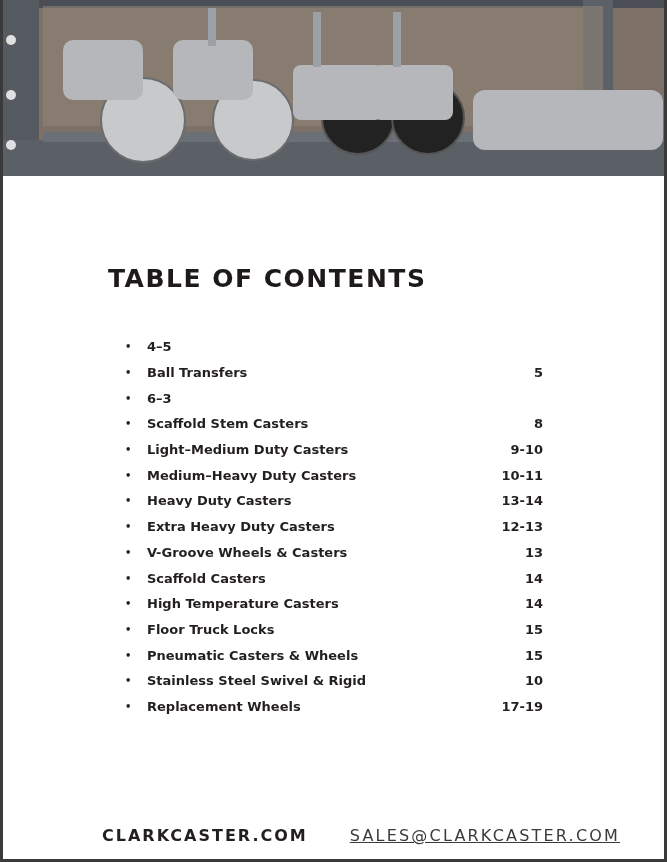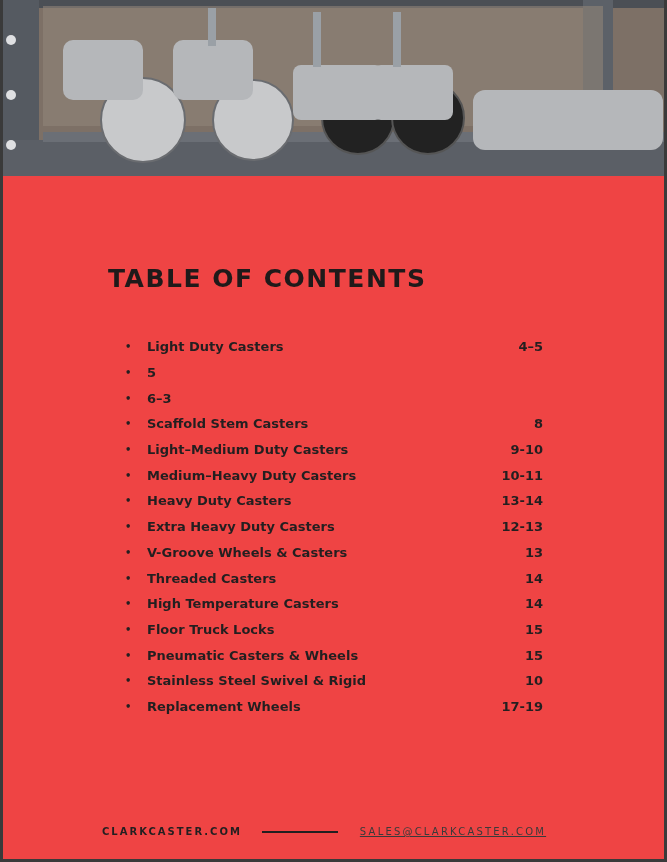--- a/index.html
+++ b/index.html
@@ -1,27 +1,27 @@
 <!DOCTYPE html>
 <html><head>
 <meta charset="utf-8">
 <style>
   html, body { margin:0; padding:0; }
   body { width:667px; height:862px; background:#3a3a3a; position:relative; overflow:hidden; font-family:"Liberation Sans", sans-serif; }
-  .page { position:absolute; left:3px; top:0; width:661px; height:859px; background:#ef4444; overflow:hidden; }
+  .page { position:absolute; left:3px; top:0; width:661px; height:859px; background:#ffffff; overflow:hidden; }
   .hero { position:absolute; left:0; top:0; width:661px; height:176px; overflow:hidden;
     background: linear-gradient(180deg,#8a7a6a 0%,#6e6258 40%,#5a5a5a 70%,#4a4d52 100%); }
   .hero svg { display:block; }
   .title { position:absolute; left:105px; top:264px; font-family:"DejaVu Sans", sans-serif; font-weight:bold; font-size:25px; letter-spacing:1.5px; color:#1f1a1a; margin:0; }
   .toc { position:absolute; left:120px; top:334px; width:420px; margin:0; padding:0; list-style:none; }
   .toc li { display:flex; align-items:center; height:25.7px; font-family:"DejaVu Sans", sans-serif; font-weight:bold; font-size:13px; color:#231f20; }
   .toc .bullet { width:22px; font-size:10px; padding-left:2px; }
   .toc .label { flex:1; }
   .toc .pages { text-align:left; }
-  .footer { position:absolute; left:99px; top:826px; width:460px; display:flex; align-items:center; font-family:"DejaVu Sans", sans-serif; font-size:10px; letter-spacing:2px; color:#231f20; }
+  .footer { position:absolute; left:99px; top:826px; width:460px; display:flex; align-items:center; font-family:"DejaVu Sans", sans-serif; font-size:16px; letter-spacing:2px; color:#231f20; }
   .footer .site { font-weight:bold; }
   .footer .rule { width:76px; height:2px; background:#231f20; margin:0 22px 0 20px; }
   .footer .email { color:#3a3a3a; letter-spacing:2.2px;text-decoration:underline; }
 </style>
 </head>
 <body>
 
 <div class="page">
   <div class="hero">
     <svg width="661" height="176" viewBox="0 0 661 176" xmlns="http://www.w3.org/2000/svg">
@@ -58,25 +58,25 @@
           <circle cx="8" cy="145" r="5"></circle>
       </g>
     </svg>
   </div>
 
   <h1 class="title">TABLE OF CONTENTS</h1>
 
   <ul class="toc">
     <li>
         <span class="bullet">•</span>
-        <span class="label">Light Duty Casters</span>
         <span class="pages">4–5</span>
       </li>
     <li>
         <span class="bullet">•</span>
+        <span class="label">Ball Transfers</span>
         <span class="pages">5</span>
       </li>
     <li>
         <span class="bullet">•</span>
         <span class="pages">6–3</span>
       </li>
     <li>
         <span class="bullet">•</span>
         <span class="label">Scaffold Stem Casters</span>
         <span class="pages">8</span>
@@ -101,21 +101,21 @@
         <span class="label">Extra Heavy Duty Casters</span>
         <span class="pages">12-13</span>
       </li>
     <li>
         <span class="bullet">•</span>
         <span class="label">V-Groove Wheels &amp; Casters</span>
         <span class="pages">13</span>
       </li>
     <li>
         <span class="bullet">•</span>
-        <span class="label">Threaded Casters</span>
+        <span class="label">Scaffold Casters</span>
         <span class="pages">14</span>
       </li>
     <li>
         <span class="bullet">•</span>
         <span class="label">High Temperature Casters</span>
         <span class="pages">14</span>
       </li>
     <li>
         <span class="bullet">•</span>
         <span class="label">Floor Truck Locks</span>

